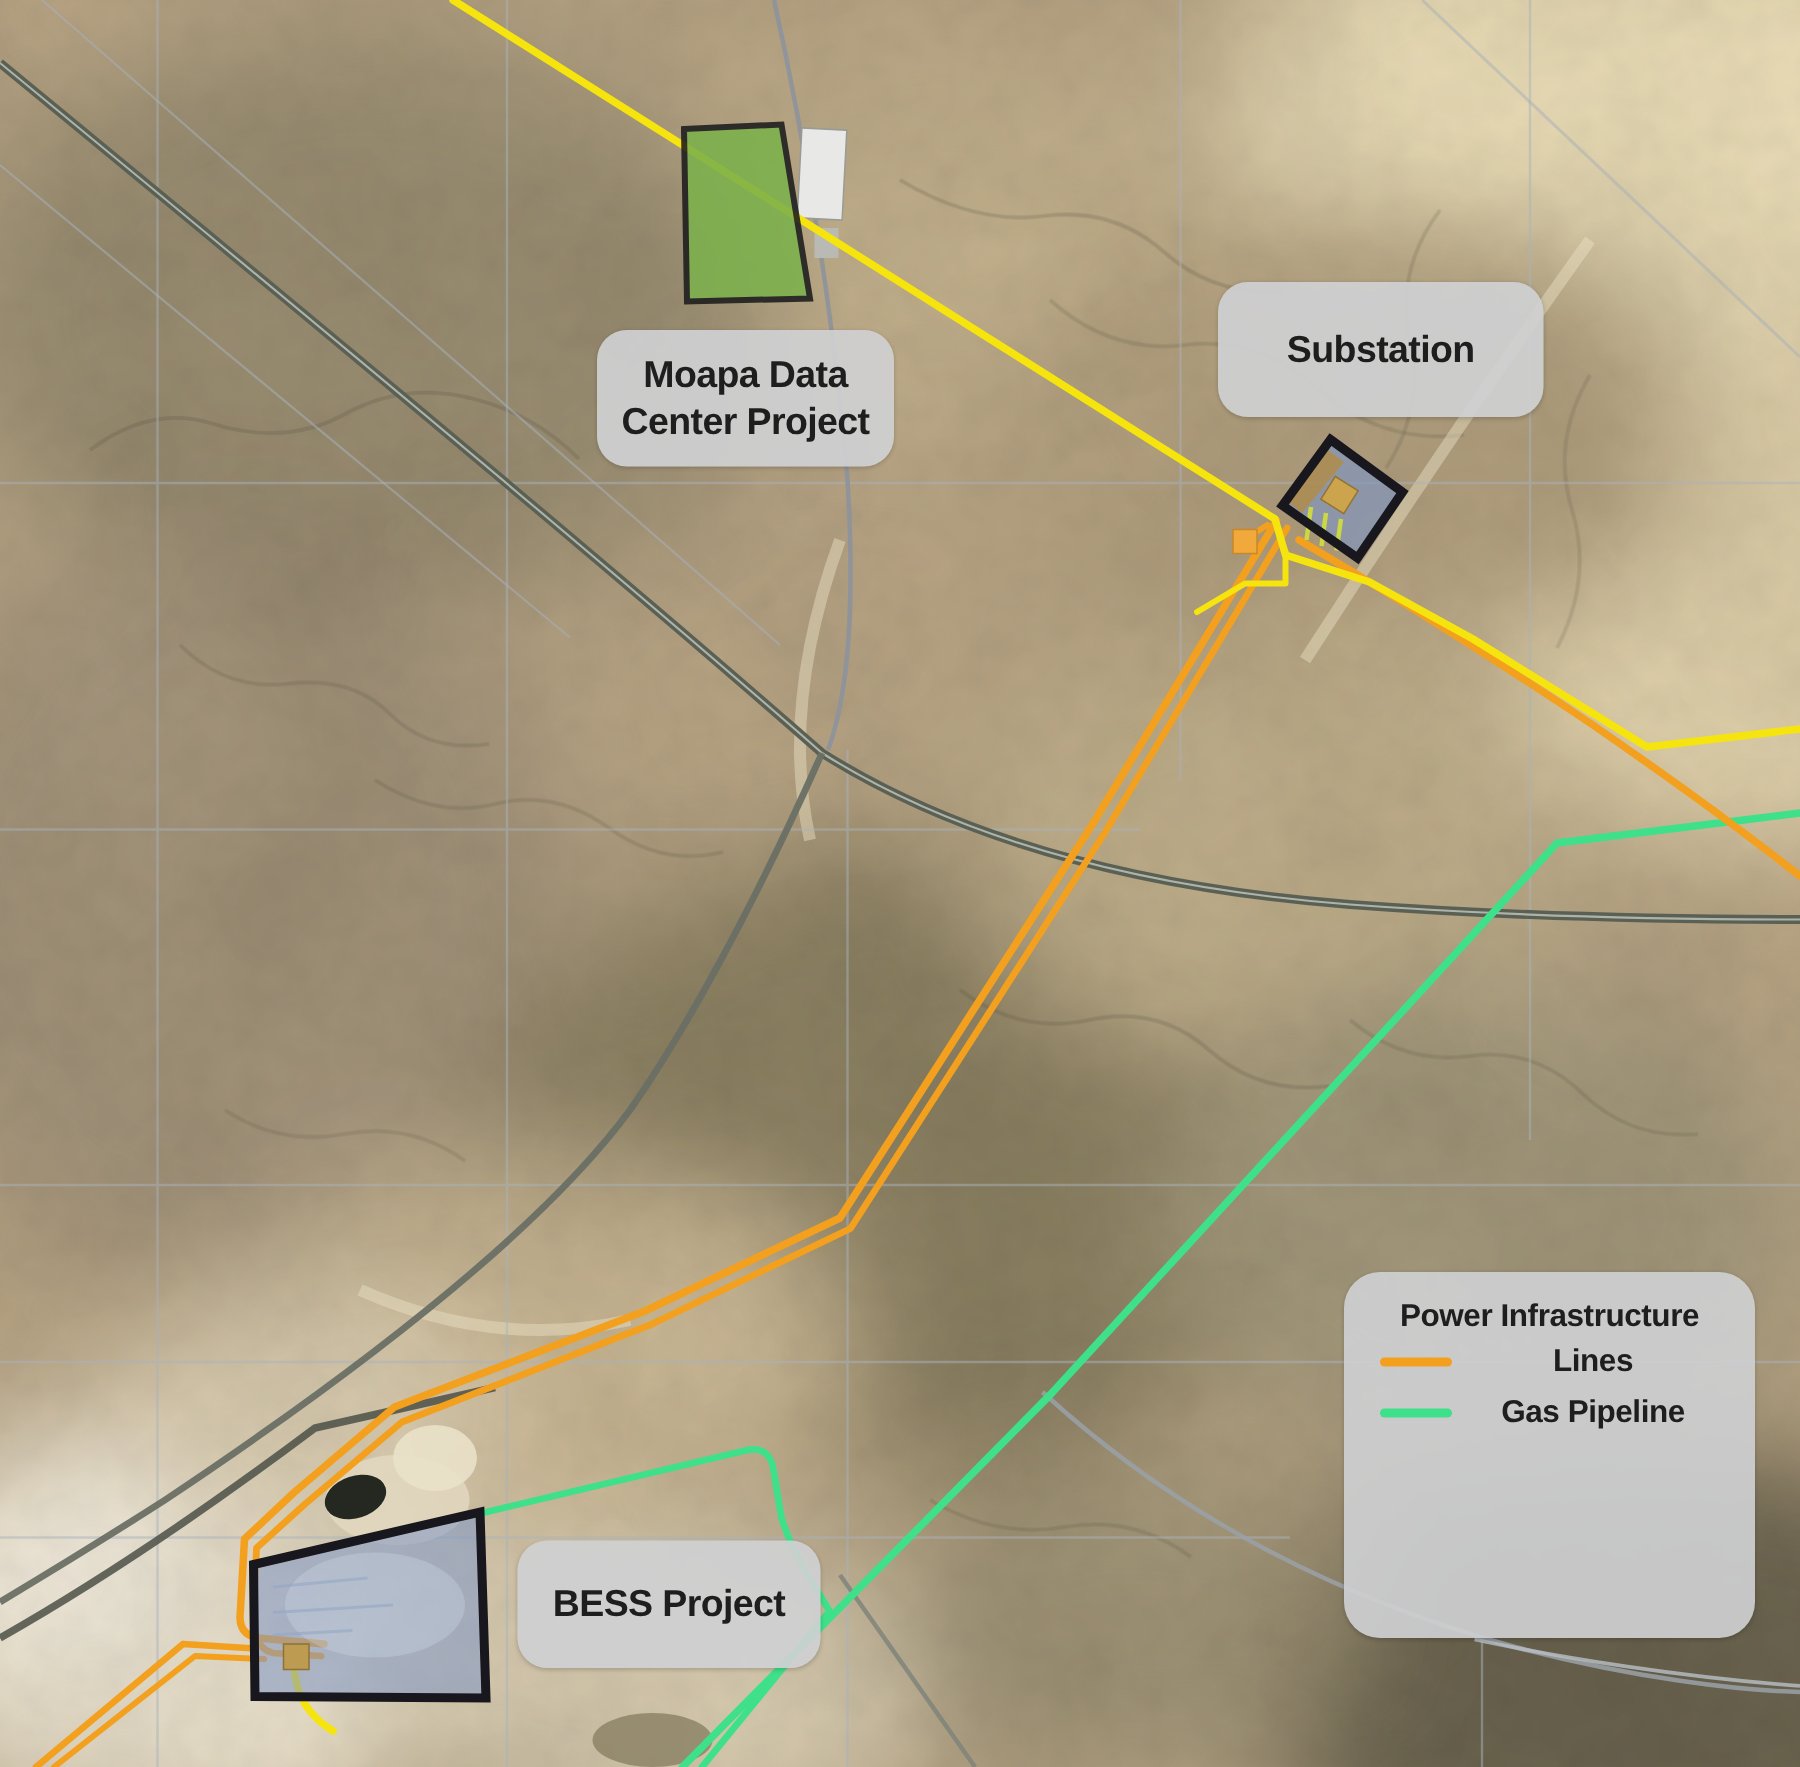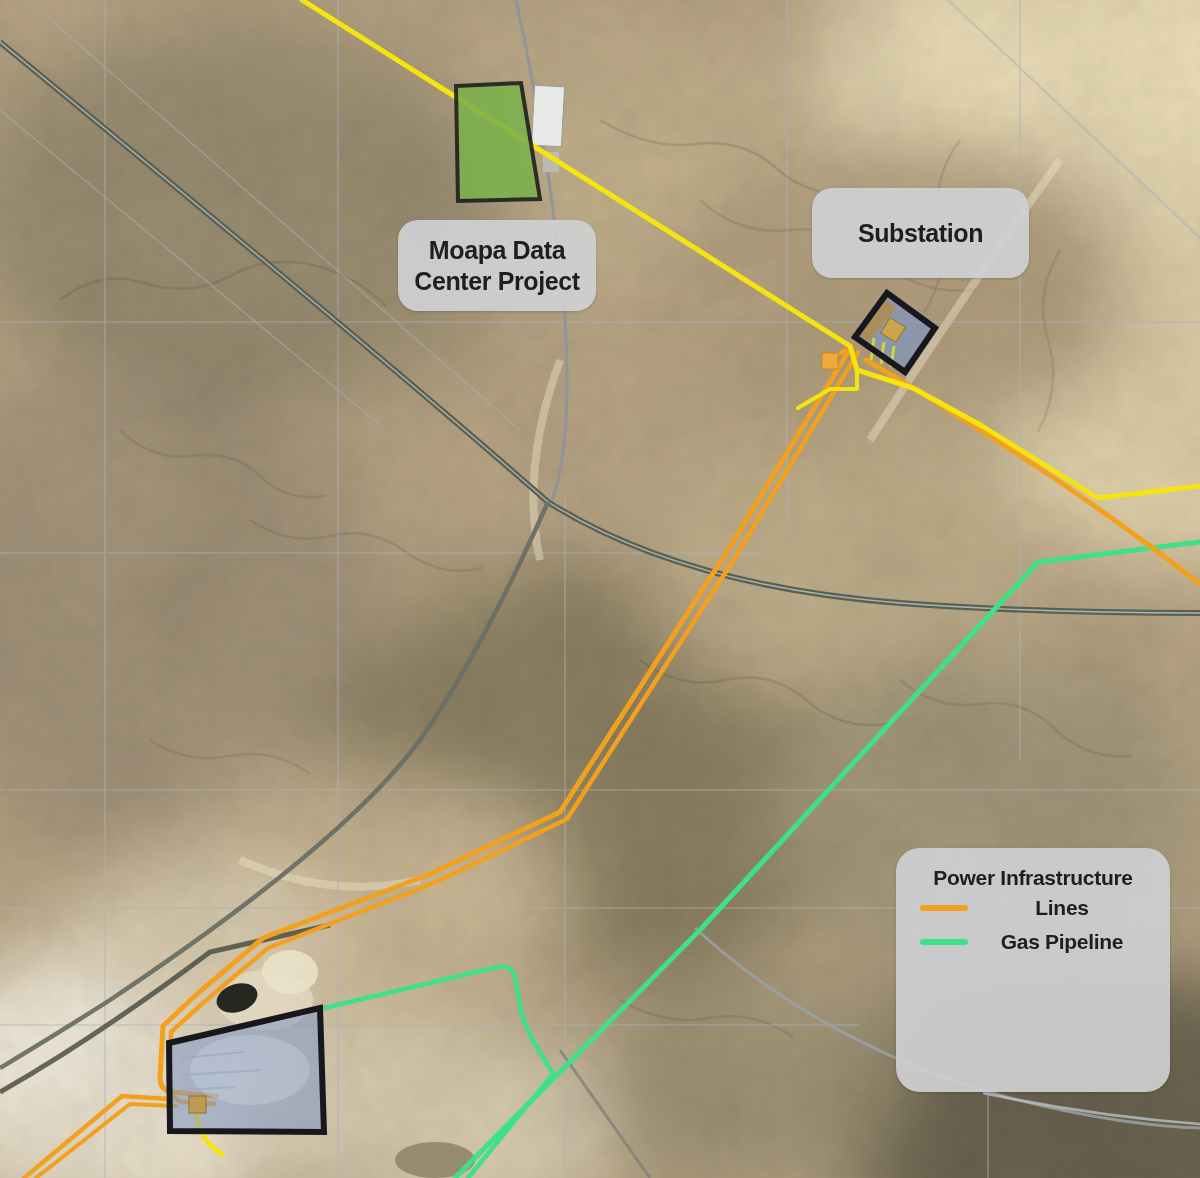--- a/index.html
+++ b/index.html
@@ -198,20 +198,23 @@
 
 <div class="map-label" style="left:398px;top:220px;width:198px;height:91px;">
   <div>Moapa Data</div>
   <div>Center Project</div>
 </div>
 
 <div class="map-label" style="left:812px;top:188px;width:217px;height:90px;">
   <div>Substation</div>
 </div>
 
+<div class="map-label" style="left:345px;top:1027px;width:202px;height:85px;">
+  <div>BESS Project</div>
+</div>
 
 <div class="legend">
   <div class="legend-title">Power Infrastructure</div>
   <div class="legend-row tight">
     <span class="swatch" style="background-color: rgb(243, 160, 30);"></span>
     <span class="legend-text">Lines</span>
   </div>
   <div class="legend-row">
     <span class="swatch" style="background-color: rgb(62, 224, 138);"></span>
     <span class="legend-text">Gas Pipeline</span>

